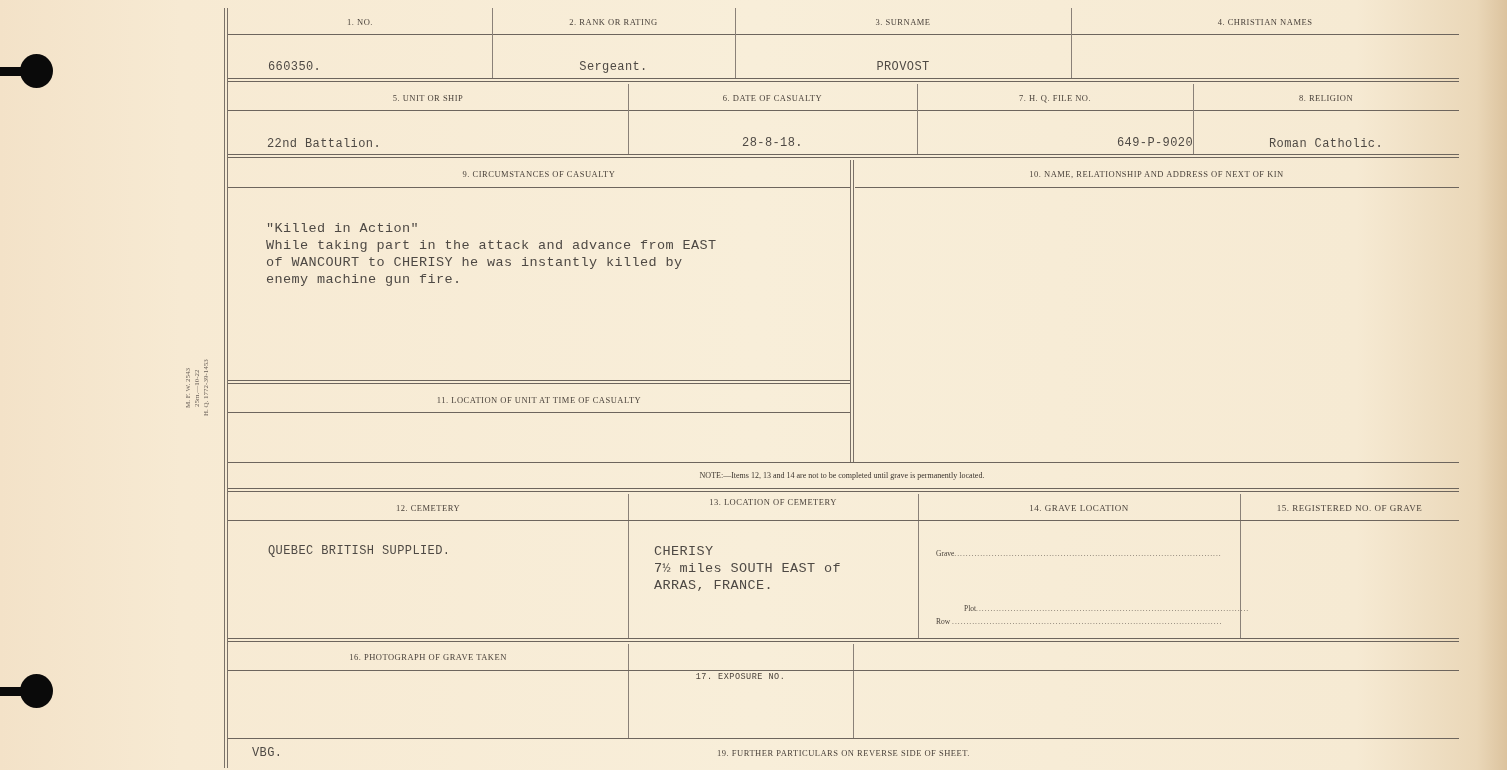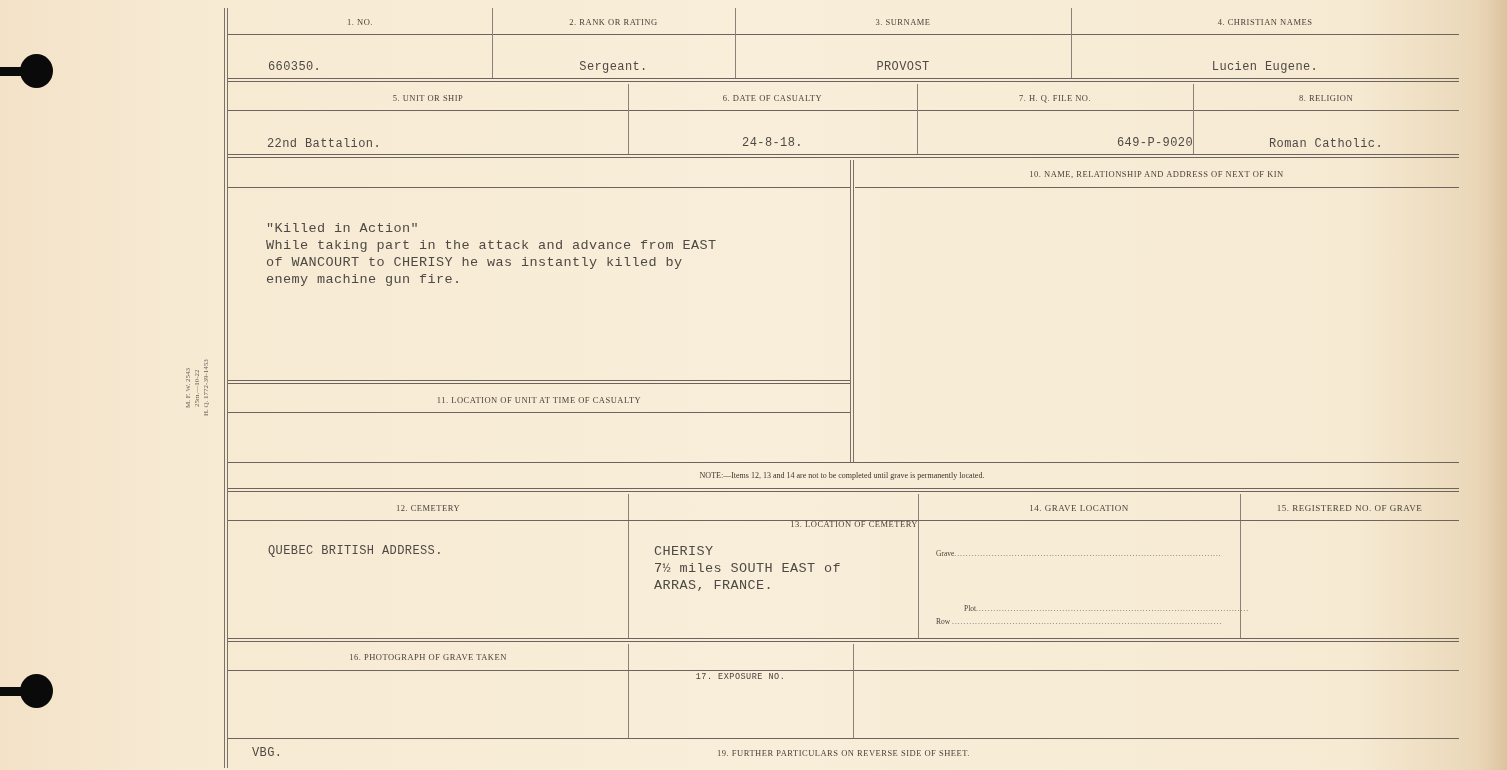--- a/index.html
+++ b/index.html
@@ -70,38 +70,38 @@
   <div class="label" style="left:268px;width:243px;top:9px;">2. RANK OR RATING</div>
   <div class="label" style="left:511px;width:336px;top:9px;">3. SURNAME</div>
   <div class="label" style="left:847px;width:388px;top:9px;">4. CHRISTIAN NAMES</div>
   <div class="hrule" style="left:4px;width:1231px;top:26px;"></div>
   <div class="vrule" style="left:268px;top:0;height:70px;"></div>
   <div class="vrule" style="left:511px;top:0;height:70px;"></div>
   <div class="vrule" style="left:847px;top:0;height:70px;"></div>
   <div class="typed" style="left:44px;top:52px;">660350.</div>
   <div class="typed" style="left:268px;width:243px;top:52px;text-align:center;">Sergeant.</div>
   <div class="typed" style="left:511px;width:336px;top:52px;text-align:center;">PROVOST</div>
-  <div class="typed" style="left:847px;width:388px;top:52px;text-align:center;">Lucien Eugene.</div>
   <div class="hrule double" style="left:4px;width:1231px;top:70px;"></div>
 
   <div class="label" style="left:4px;width:400px;top:85px;">5. UNIT OR SHIP</div>
   <div class="label" style="left:404px;width:289px;top:85px;">6. DATE OF CASUALTY</div>
   <div class="label" style="left:693px;width:276px;top:85px;">7. H. Q. FILE NO.</div>
   <div class="label" style="left:969px;width:266px;top:85px;">8. RELIGION</div>
   <div class="hrule" style="left:4px;width:1231px;top:102px;"></div>
   <div class="vrule" style="left:404px;top:76px;height:70px;"></div>
   <div class="vrule" style="left:693px;top:76px;height:70px;"></div>
   <div class="vrule" style="left:969px;top:76px;height:70px;"></div>
   <div class="typed" style="left:43px;top:129px;">22nd Battalion.</div>
-  <div class="typed" style="left:404px;width:289px;top:128px;text-align:center;">24-8-18.</div>
+  <div class="typed" style="left:404px;width:289px;top:128px;text-align:center;">28-8-18.</div>
   <div class="typed" style="left:693px;width:276px;top:128px;text-align:right;">649-P-9020</div>
   <div class="typed" style="left:969px;width:266px;top:129px;text-align:center;">Roman Catholic.</div>
   <div class="hrule double" style="left:4px;width:1231px;top:146px;"></div>
 
   <div class="vrule double" style="left:626px;top:152px;height:302px;"></div>
+  <div class="label" style="left:4px;width:622px;top:161px;">9. CIRCUMSTANCES OF CASUALTY</div>
   <div class="label" style="left:630px;width:605px;top:161px;">10. NAME, RELATIONSHIP AND ADDRESS OF NEXT OF KIN</div>
   <div class="hrule" style="left:4px;width:622px;top:179px;"></div>
   <div class="hrule" style="left:631px;width:604px;top:179px;"></div>
   <div class="typed multi" style="left:42px;top:212px;">"Killed in Action"
 While taking part in the attack and advance from EAST
 of WANCOURT to CHERISY he was instantly killed by
 enemy machine gun fire.</div>
   <div class="cell" style="left:631px;top:182px;width:604px;height:270px;"></div>
 
   <div class="hrule double" style="left:4px;width:622px;top:372px;"></div>
@@ -110,26 +110,26 @@
   <div class="cell" style="left:4px;top:406px;width:622px;height:48px;"></div>
 
   <div class="hrule" style="left:4px;width:1231px;top:454px;"></div>
   <div class="note">NOTE:—Items 12, 13 and 14 are not to be completed until grave is permanently located.</div>
   <div class="hrule double" style="left:4px;width:1231px;top:480px;"></div>
 
   <div class="vrule" style="left:404px;top:486px;height:144px;"></div>
   <div class="vrule" style="left:694px;top:486px;height:144px;"></div>
   <div class="vrule" style="left:1016px;top:486px;height:144px;"></div>
   <div class="label" style="left:4px;width:400px;top:495px;">12. CEMETERY</div>
-  <div class="label" style="left:404px;width:290px;top:511px;text-align:right;">13. LOCATION OF CEMETERY</div>
+  <div class="label" style="left:404px;width:290px;top:489px;">13. LOCATION OF CEMETERY</div>
   <div class="label" style="left:694px;width:322px;top:495px;font-size:9px;">14. GRAVE LOCATION</div>
   <div class="label" style="left:1016px;width:219px;top:495px;font-size:9px;">15. REGISTERED NO. OF GRAVE</div>
   <div class="hrule" style="left:4px;width:1231px;top:512px;"></div>
 
-  <div class="typed" style="left:44px;top:536px;">QUEBEC BRITISH ADDRESS.</div>
+  <div class="typed" style="left:44px;top:536px;">QUEBEC BRITISH SUPPLIED.</div>
   <div class="typed multi" style="left:430px;top:535px;">CHERISY
 7½ miles SOUTH EAST of
 ARRAS, FRANCE.</div>
 
   <div class="grave-line" style="top:541px;">
     <span>Grave</span><span class="dots">...............................................................................................</span>
   </div>
   <div class="grave-line" style="top:596px;margin-left:28px;">
     <span>Plot</span><span class="dots">...............................................................................................</span>
   </div>

